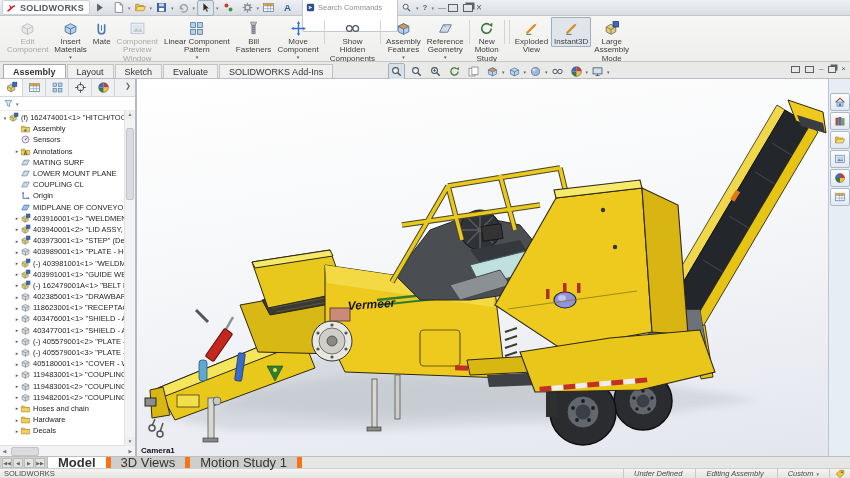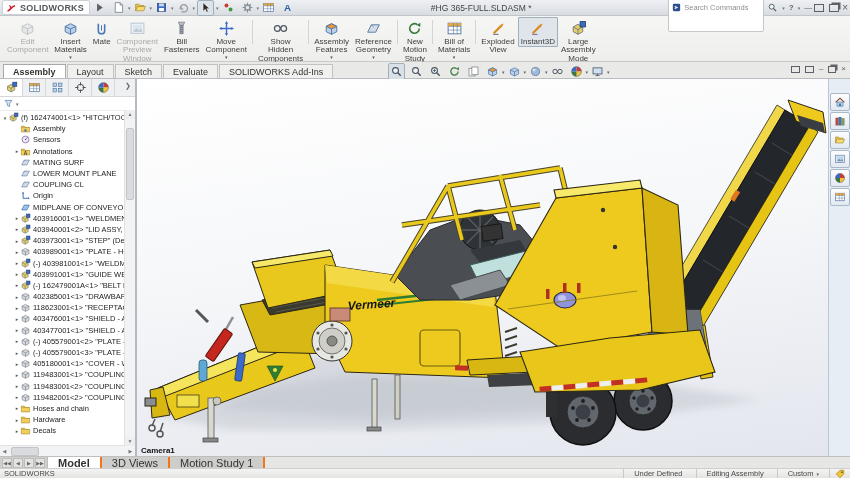--- a/index.html
+++ b/index.html
@@ -73,28 +73,28 @@
   .camera-label{position:absolute;left:4px;bottom:1px;font-size:8px;font-weight:bold;color:#111;}
   
   .taskpane{width:22px;background:#e7edf5;border-left:1px solid #bcc5d0;box-sizing:border-box;
             display:flex;flex-direction:column;align-items:center;padding-top:14px;gap:1px;}
   .tp-btn{width:18px;height:16px;background:linear-gradient(#fdfdfe,#e2e9f2);border:1px solid #aab8c8;
           border-radius:2px;display:flex;align-items:center;justify-content:center;}
   
   .bottomtabs{height:12px;background:#d6d6d4;display:flex;align-items:stretch;border-top:1px solid #bfbfbd;box-sizing:border-box;}
   .bt-nav{display:flex;align-items:center;padding:0 2px;gap:1px;background:#cfcfcd;border-right:1px solid #bdbdbb;}
   .bt-nav span{font-size:5px;color:#666;width:8px;text-align:center;border:1px solid #bdbdbb;background:#e3e3e1;height:8px;line-height:8px;}
-  .btab{font-size:11px;color:#333;padding:0 10px;display:flex;align-items:center;border-right:2px solid #f97316;background:#cdcdcb;}
+  .btab{font-size:13px;color:#333;padding:0 10px;display:flex;align-items:center;border-right:5px solid #f97316;background:#cdcdcb;}
   .btab.active{background:#fff;font-weight:bold;}
   .bt-fill{flex:1;background:#e6e6e4;}
   
   .statusbar{height:10px;background:linear-gradient(#f4f4f4,#e4e4e2);display:flex;align-items:center;
              font-size:7.5px;color:#4a4a4a;border-top:1px solid #cfcfcd;box-sizing:border-box;}
   .sb-left{padding-left:4px;flex:1;}
-  .sb-item{padding:0 10px;border-left:1px solid #c9c9c7;height:100%;display:flex;align-items:center;gap:3px;}
+  .sb-item{padding:0 10px;border-left:1px solid #c9c9c7;height:100%;display:flex;align-items:center;gap:3px;font-style:italic;}
 </style>
 </head>
 <body>
 
 <svg width="0" height="0" style="position:absolute">
 <defs>
 <symbol id="sym-part" viewBox="0 0 16 16">
         <path d="M3 6 8 3.5 13 6v5L8 13.5 3 11z" fill="#d7dbe0" stroke="#6b7178" stroke-width=".8"></path>
         <path d="M3 6 8 8.5 13 6M8 8.5v5" fill="none" stroke="#6b7178" stroke-width=".8"></path>
       </symbol>
@@ -342,21 +342,20 @@
       </div>
       <span class="qa-caret"></span>
 
       <div class="qa-btn">
         <svg class="mi" width="13" height="13">
           <use href="#sym-letterA"></use>
         </svg>
       </div>
       <span class="qa-caret"></span>
     </div>
-  <div class="tb-title">#HG 365-FULL.SLDASM *</div>
   <div class="tb-right">
     <div class="searchbox">
       <svg class="mi" width="9" height="9">
           <use href="#sym-search"></use>
         </svg>
       <span>Search Commands</span>
     </div>
     <svg class="mi" width="11" height="11">
         <use href="#sym-mag"></use>
       </svg>
@@ -401,20 +400,28 @@
     <div class="cm-btn disabled">
       <svg class="ic mi">
         <use href="#sym-screen"></use>
       </svg>
       <span class="cm-label">Component
 Preview
 Window</span>
       <span class="cm-caret"></span>
     </div>
 
+    <div class="cm-btn">
+      <svg class="ic mi">
+        <use href="#sym-pattern"></use>
+      </svg>
+      <span class="cm-label">Linear Component
+Pattern</span>
+      <span class="cm-caret">▾</span>
+    </div>
 
     <div class="cm-btn">
       <svg class="ic mi">
         <use href="#sym-screw"></use>
       </svg>
       <span class="cm-label">Bill
 Fasteners</span>
       <span class="cm-caret"></span>
     </div>
 
@@ -462,28 +469,20 @@
       <svg class="ic mi">
         <use href="#sym-rotate"></use>
       </svg>
       <span class="cm-label">New
 Motion
 Study</span>
       <span class="cm-caret"></span>
     </div>
     <div class="cm-sep" style="display: block;"></div>
 
-    <div class="cm-btn">
-      <svg class="ic mi">
-        <use href="#sym-table"></use>
-      </svg>
-      <span class="cm-label">Bill of
-Materials</span>
-      <span class="cm-caret">▾</span>
-    </div>
     <div class="cm-sep" style="display: block;"></div>
 
     <div class="cm-btn">
       <svg class="ic mi">
         <use href="#sym-arrow3d"></use>
       </svg>
       <span class="cm-label">Exploded
 View</span>
       <span class="cm-caret"></span>
     </div>

